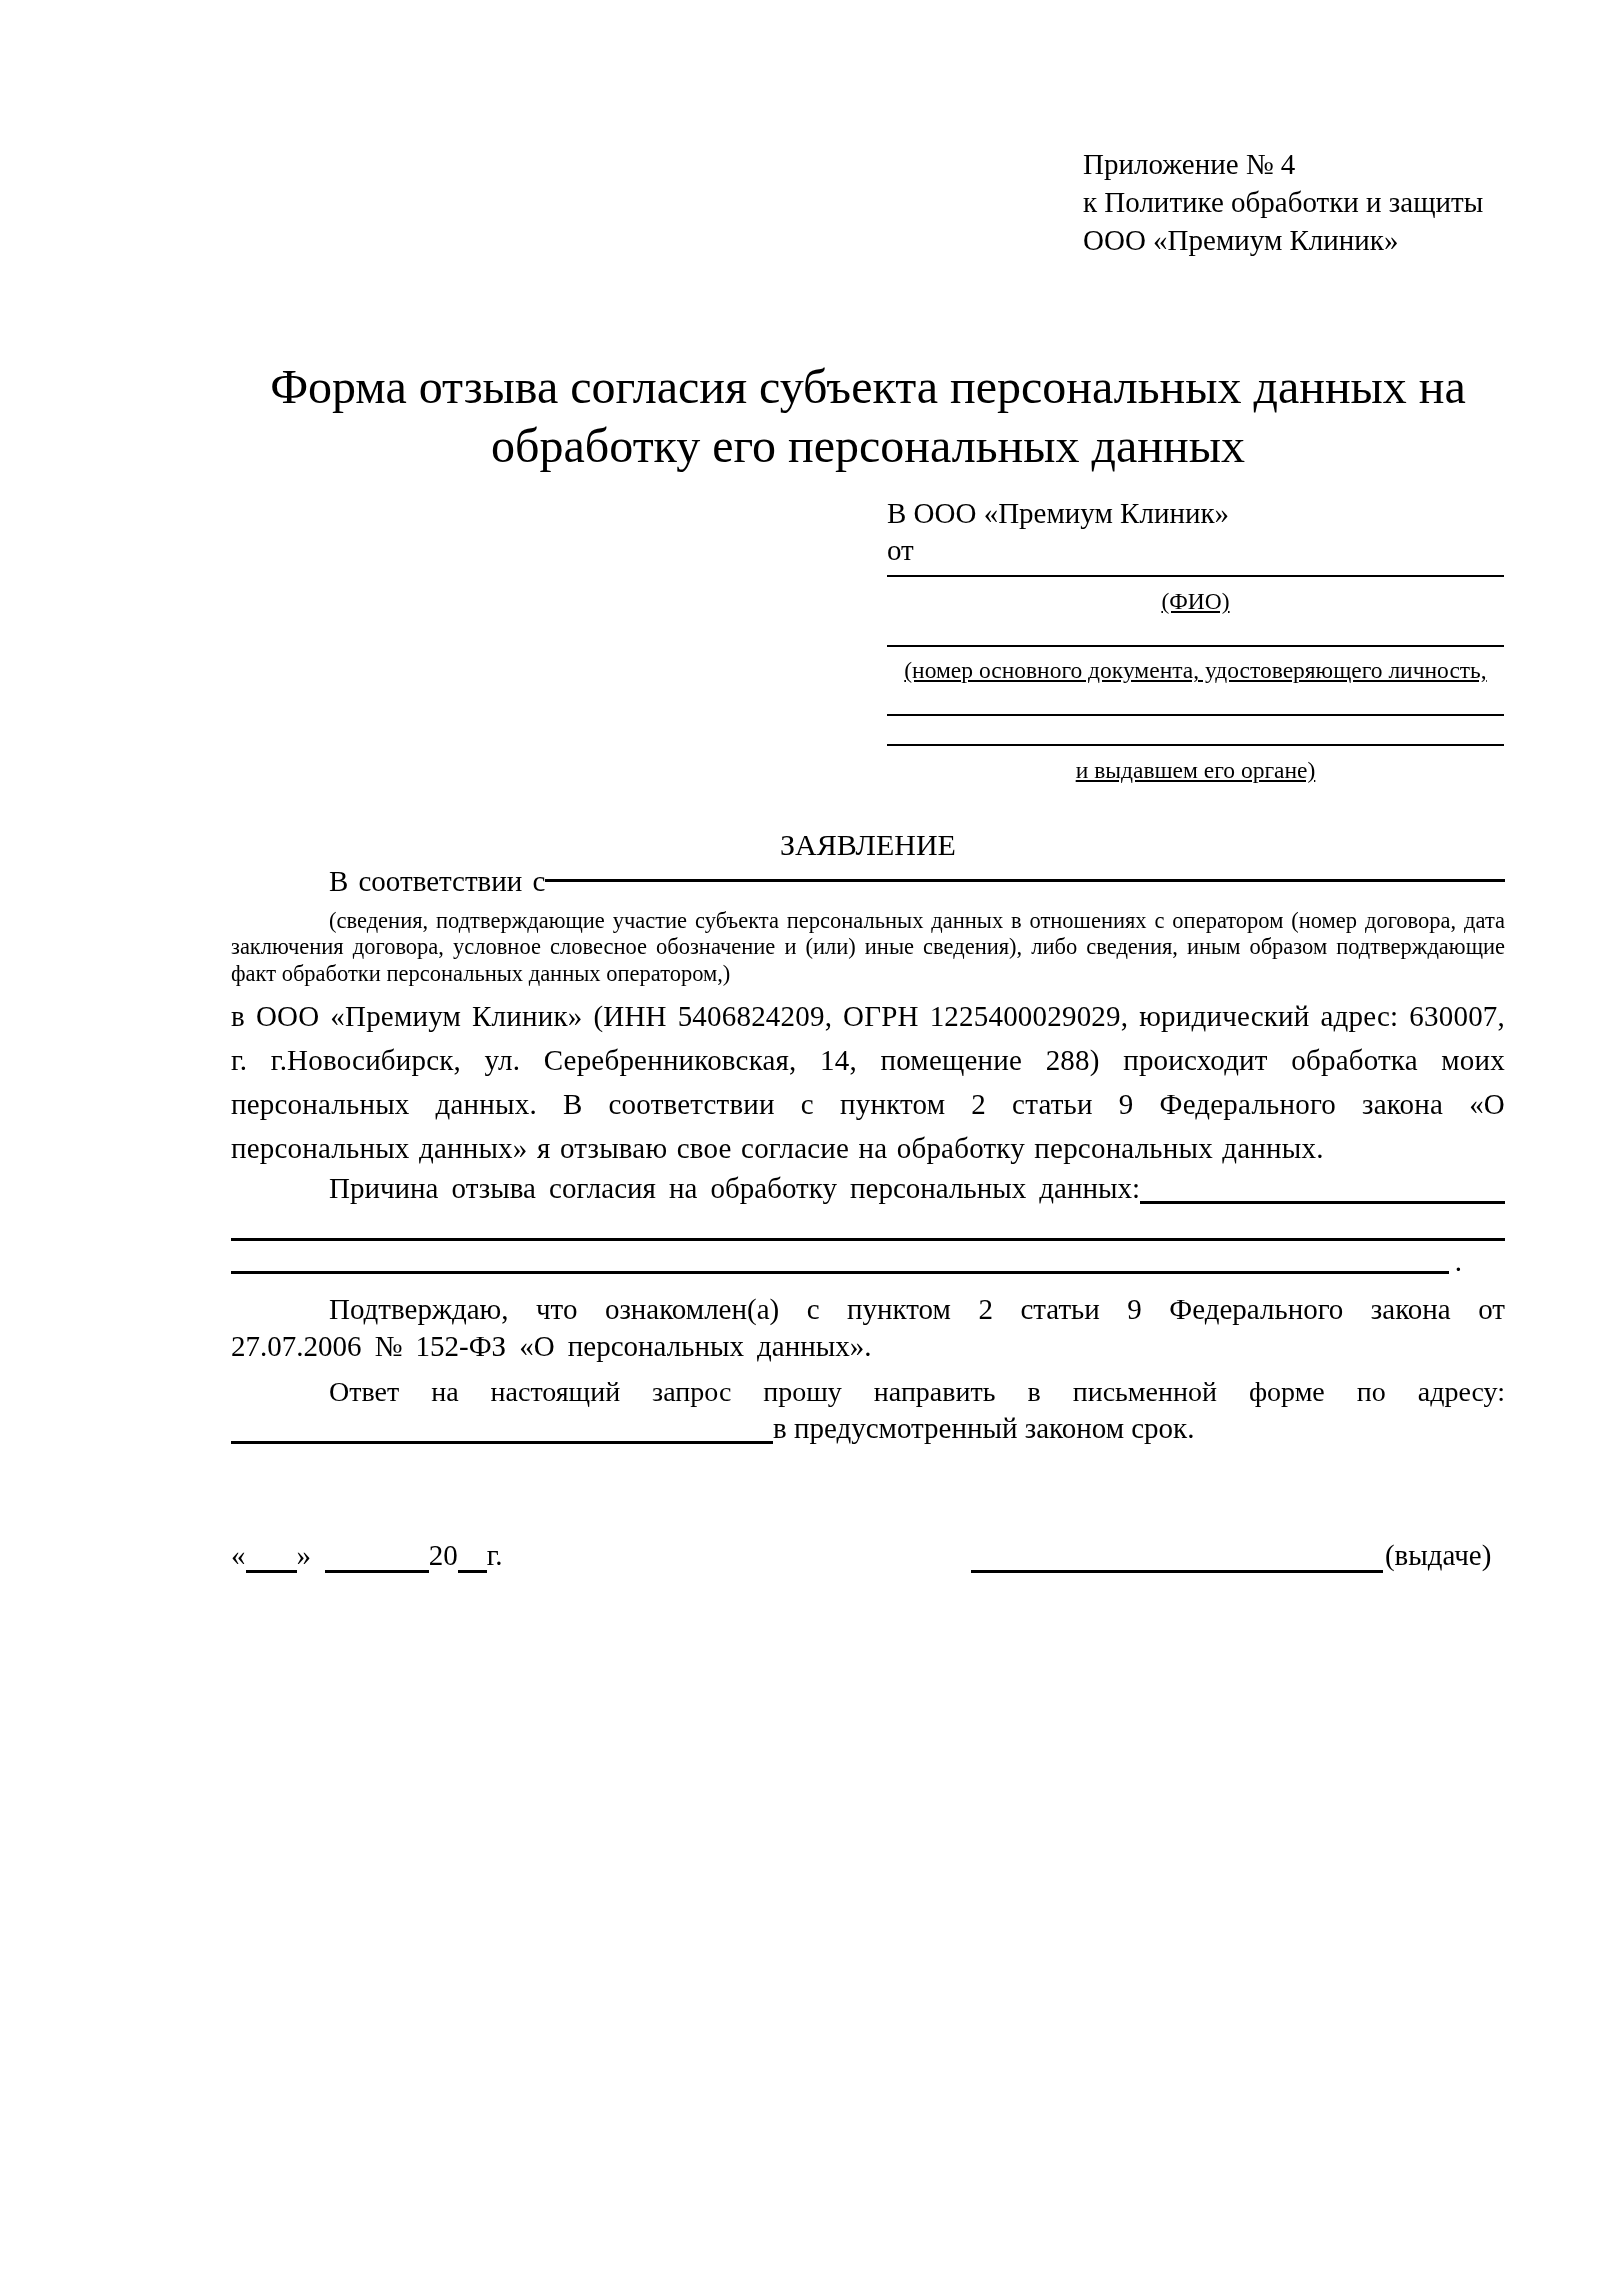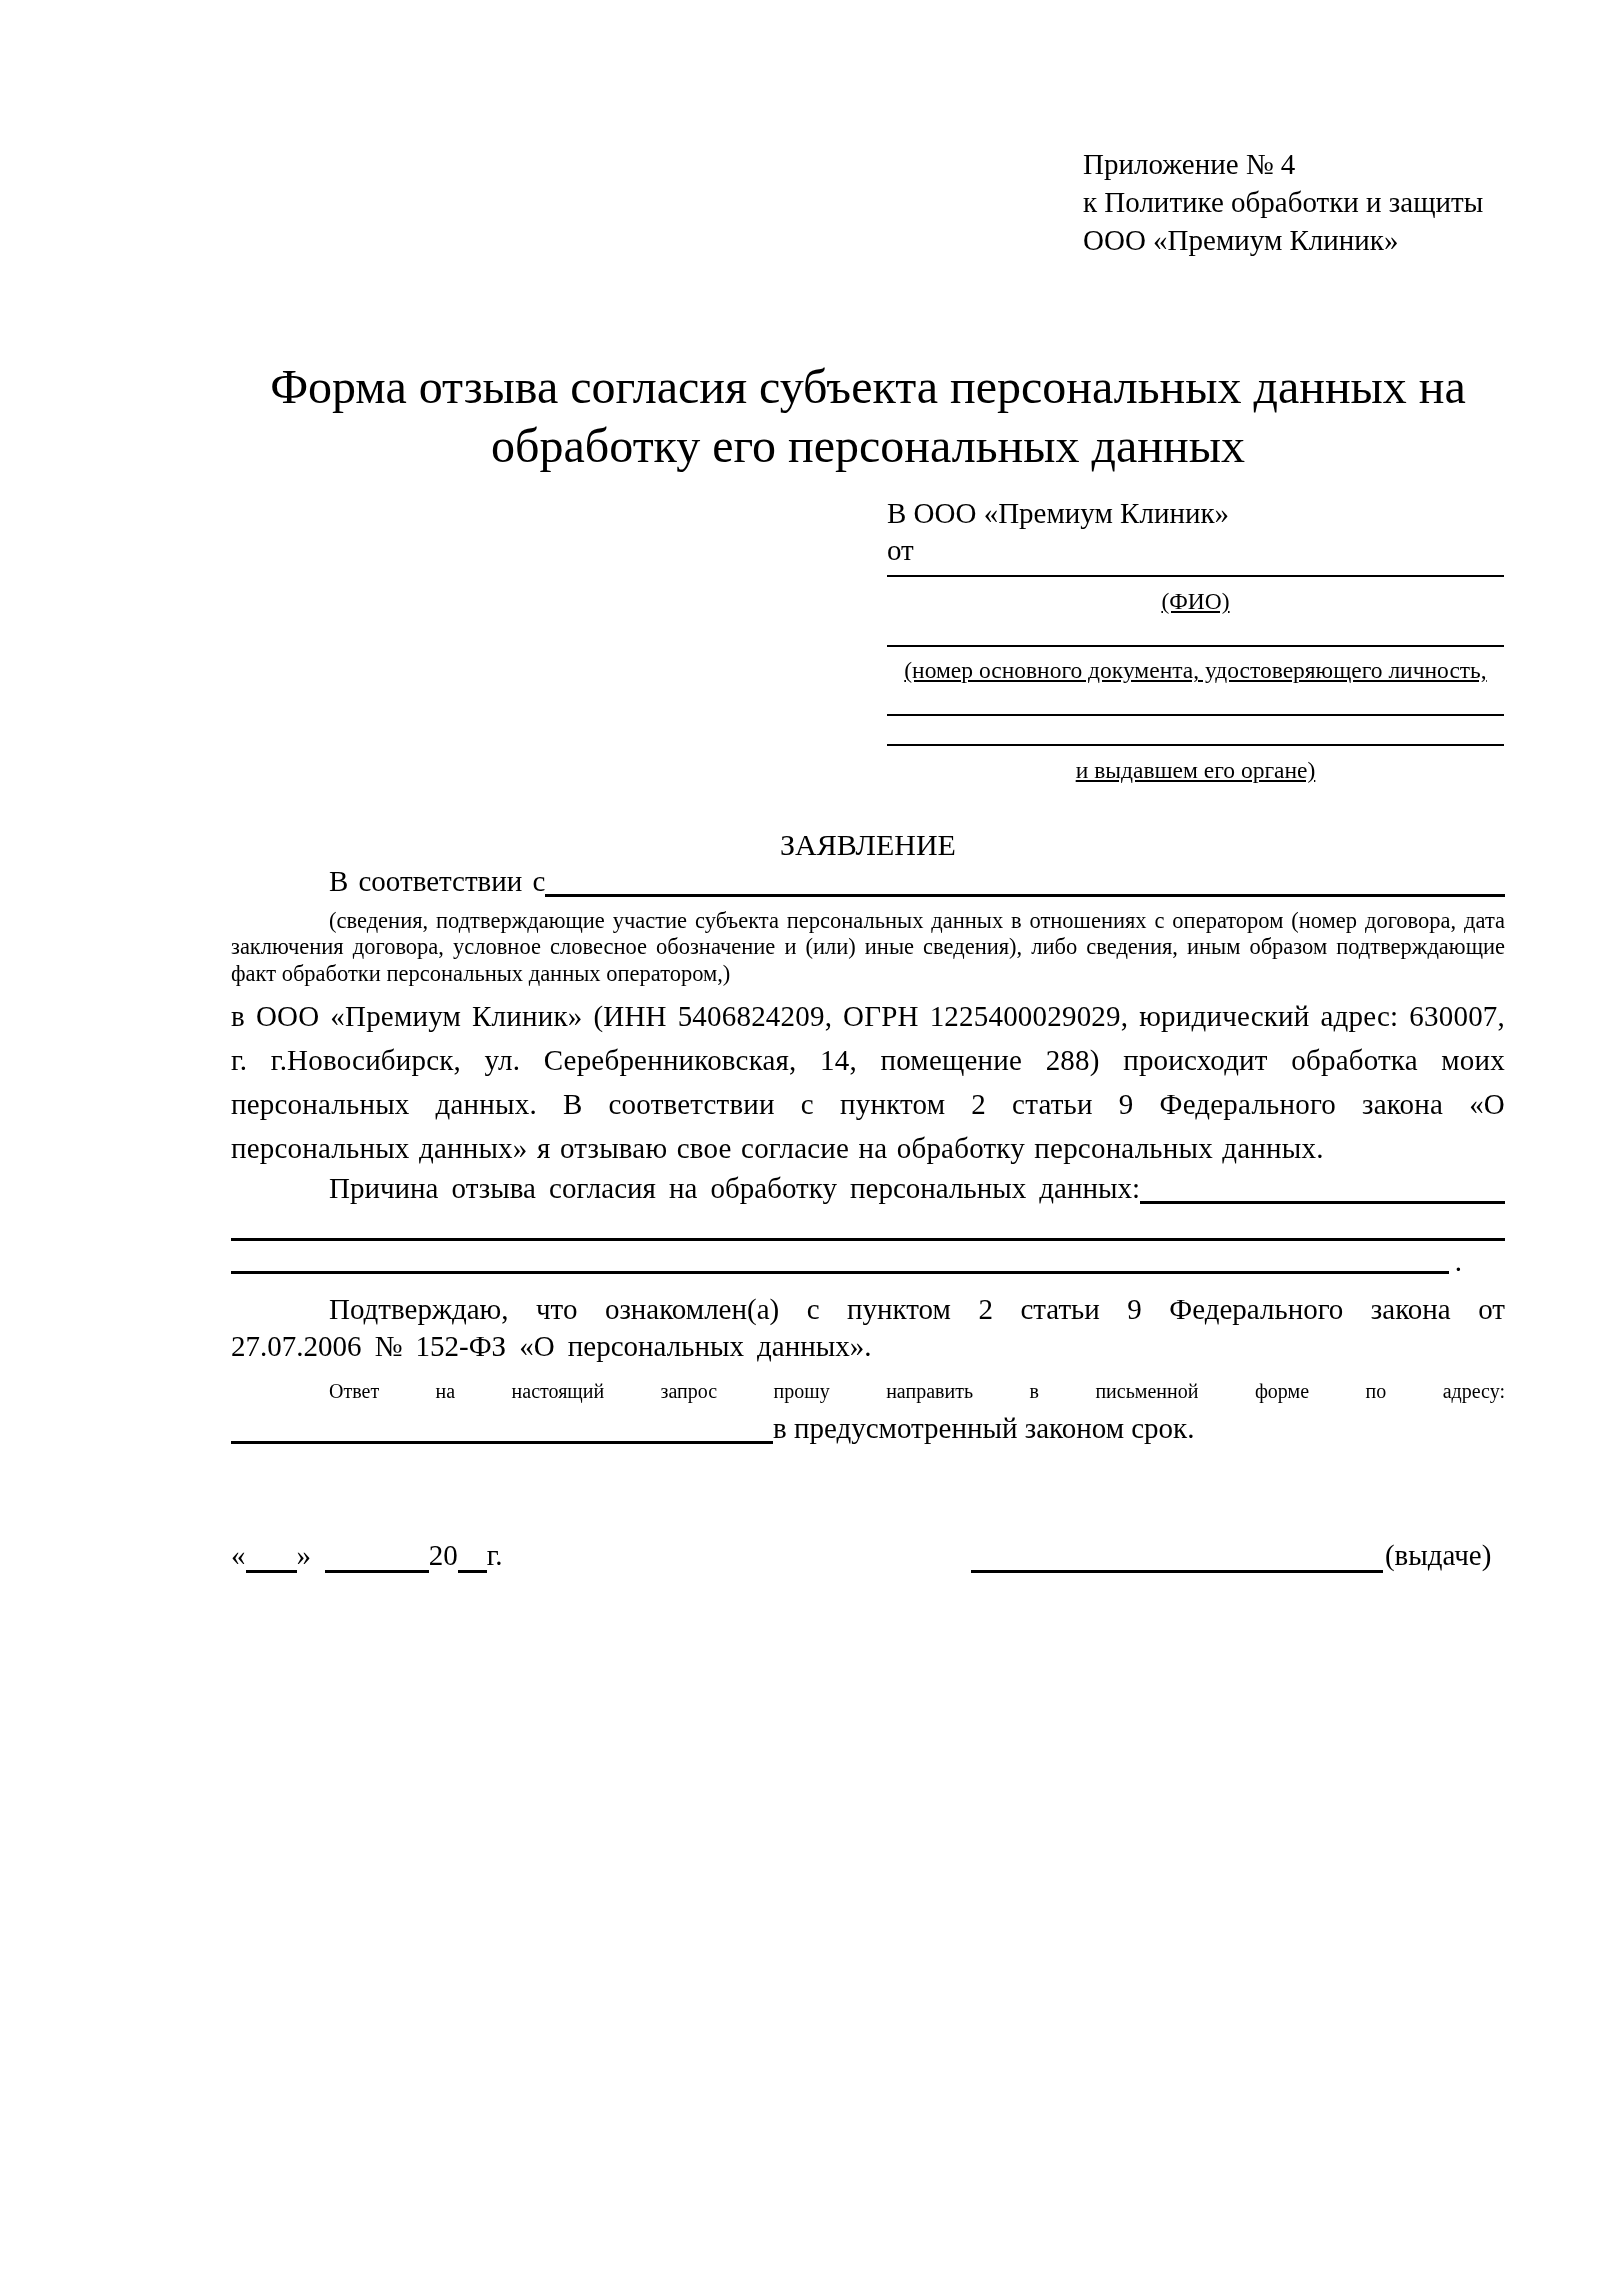--- a/index.html
+++ b/index.html
@@ -28,21 +28,21 @@
   .field-caption { font-size: 23.5px; line-height: 29px; padding-top: 9.8px; text-align: center; }
   .field { margin-bottom: 21.6px; text-decoration: underline; }
   .field:last-child { margin-bottom: 0; }
 
   .heading { margin-top: 41px; font-size: 30px; line-height: 37px; text-align: center; }
 
   .row { display: flex; align-items: flex-end; font-size: 29px; line-height: 37px; }
   .row .label { white-space: nowrap; }
   .fill { flex: 1; border-bottom: 3.9px solid #000; margin-bottom: 2.9px; }
 
-  .basis-row { padding-left: 98px; }
+  .basis-row { padding-left: 98px; align-items: center; }
   .basis-row .label { word-spacing: 2.9px; }
 
   .note {
     margin-top: 7.8px;
     font-size: 22.5px; line-height: 26.5px;
     text-align: justify; text-indent: 98px;
   }
 
   .body-par {
     margin-top: 7px;
@@ -61,21 +61,21 @@
 
   .ack {
     margin-top: 17.6px;
     font-size: 29px; line-height: 37px;
     text-align: justify; text-indent: 98px;
     word-spacing: 5.9px;
   }
 
   .reply-text {
     margin-top: 7.8px;
-    font-size: 20px; line-height: 37px;
+    font-size: 28px; line-height: 37px;
     text-align: justify; text-align-last: justify;
     text-indent: 98px;
     font-family: Liberation Serif, serif;
   }
   .reply-row { display: flex; align-items: flex-end; font-size: 29px; line-height: 37px; }
   .addr-fill { width: 542px; border-bottom: 3.9px solid #000; margin-bottom: 2.9px; }
 
   .sign-row {
     margin-top: 90px;
     display: flex; justify-content: space-between; align-items: flex-end;

